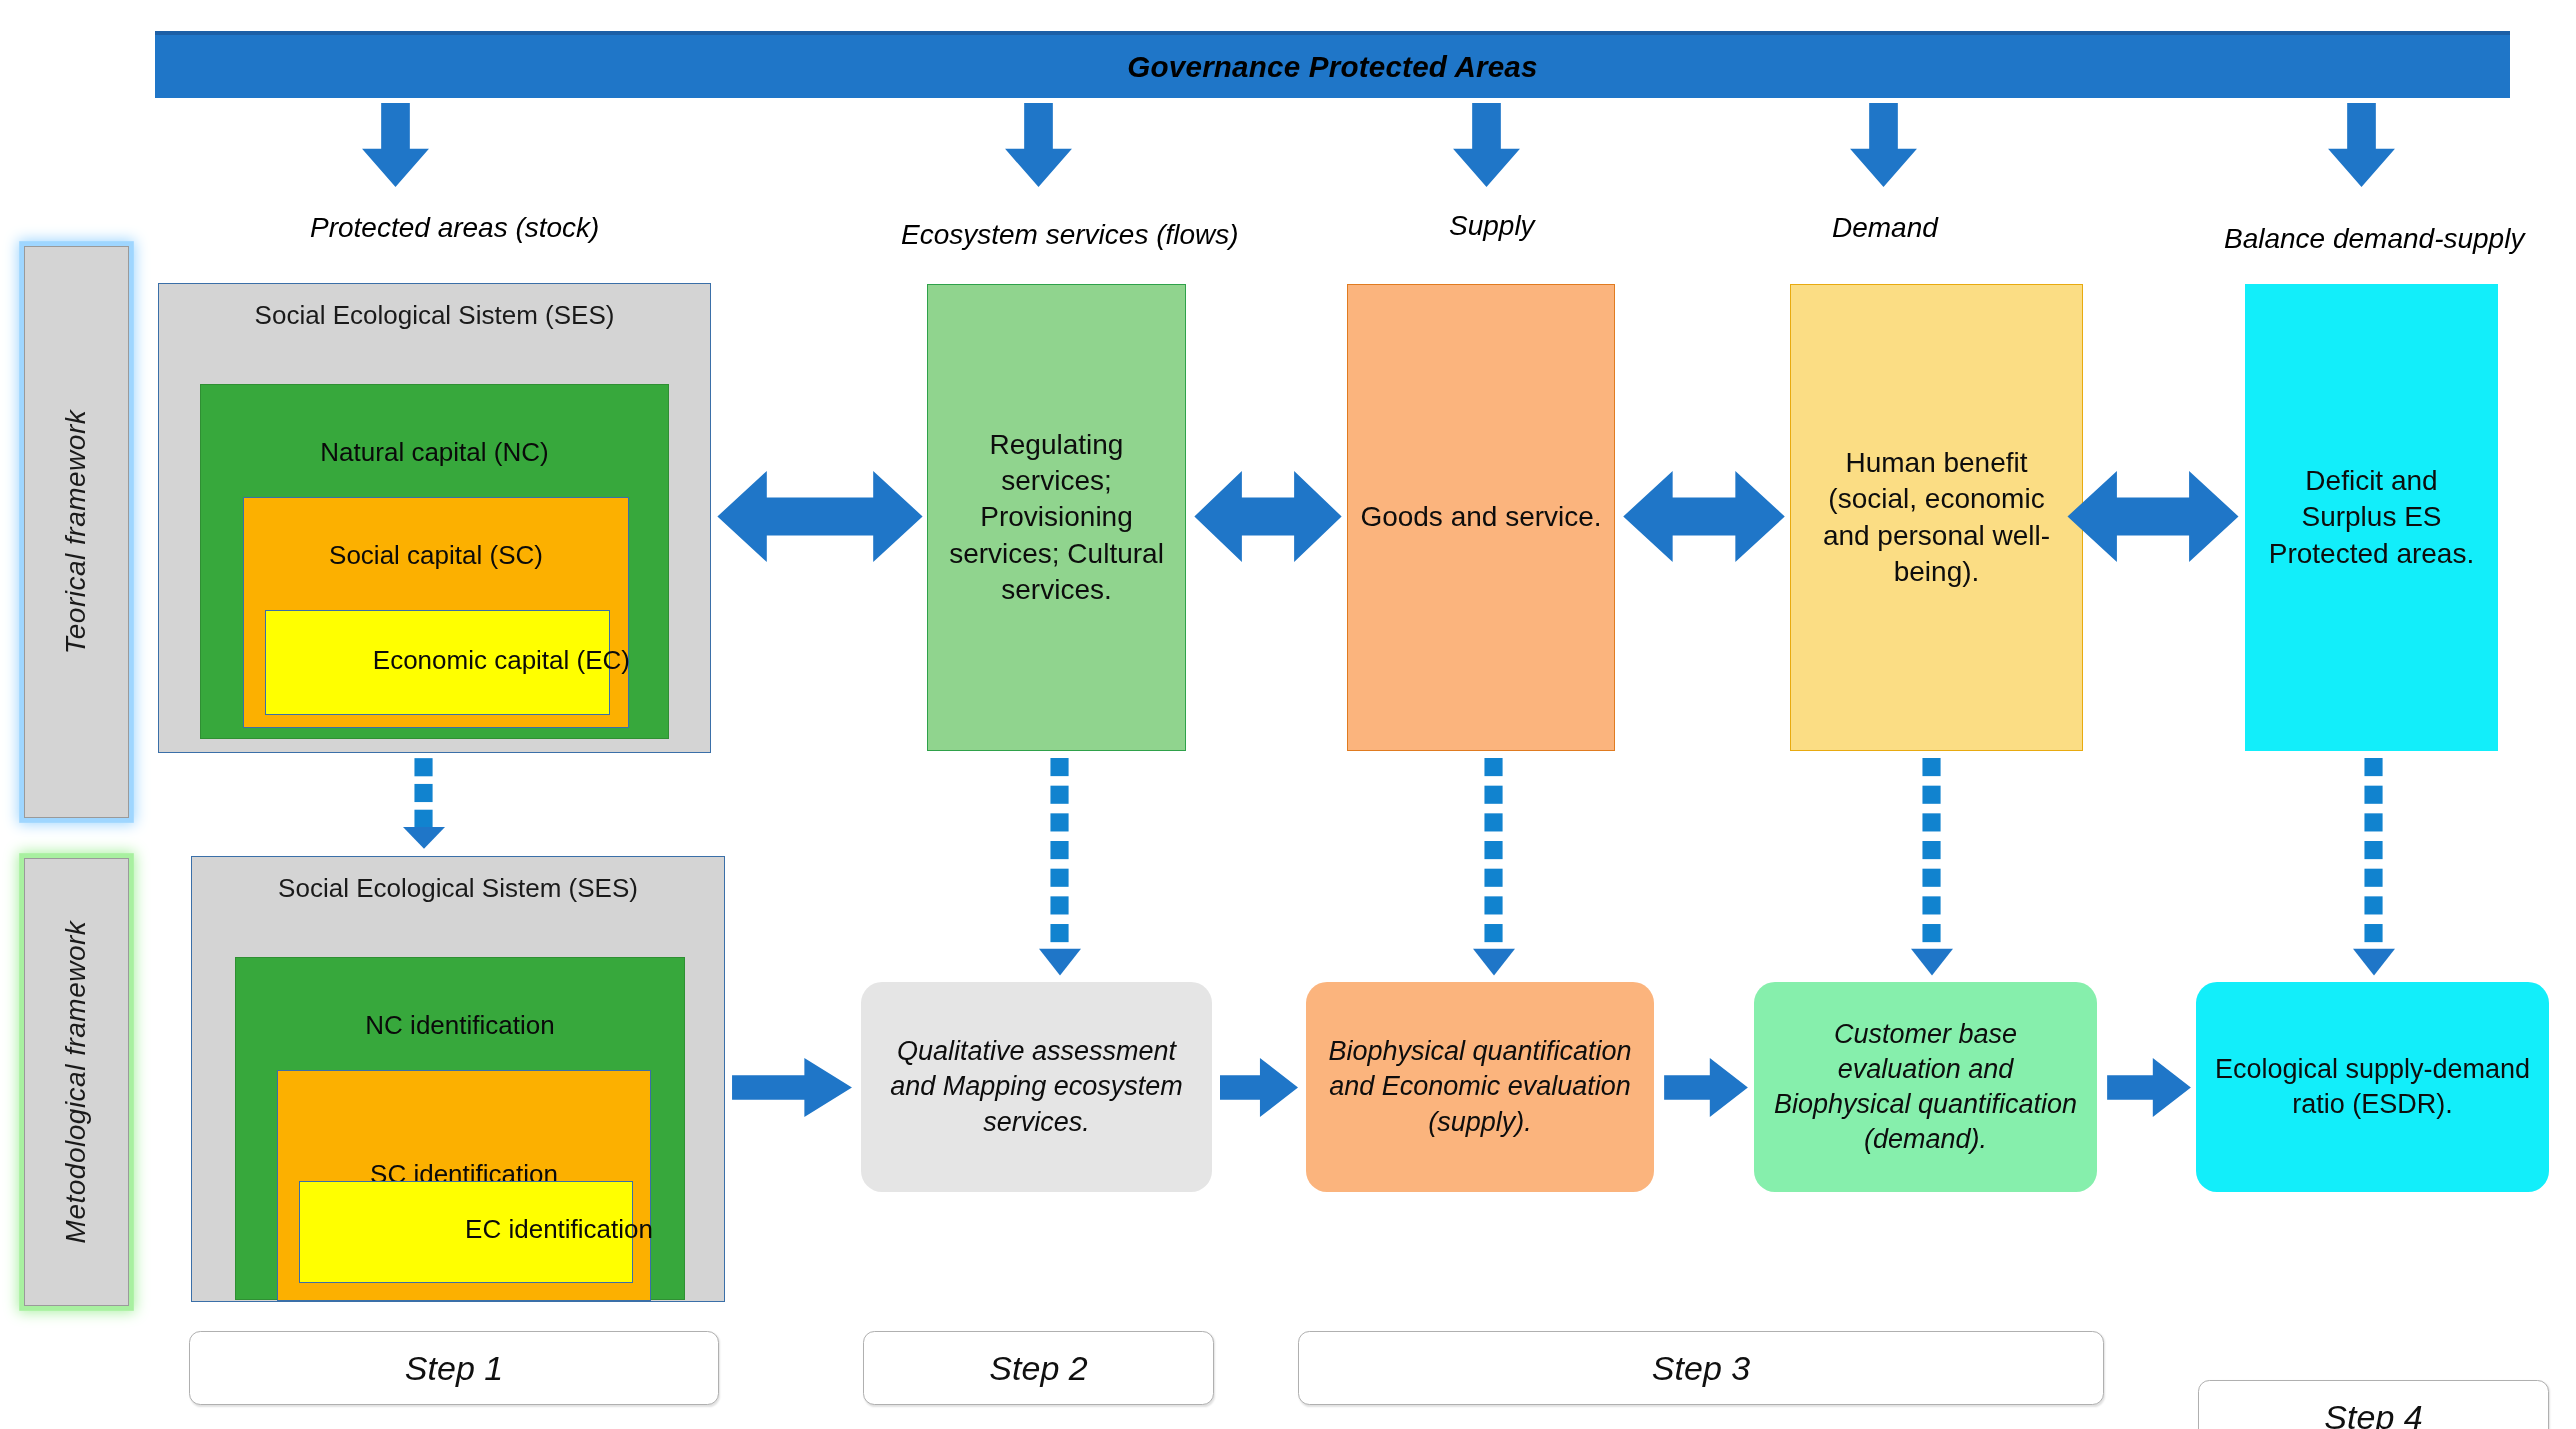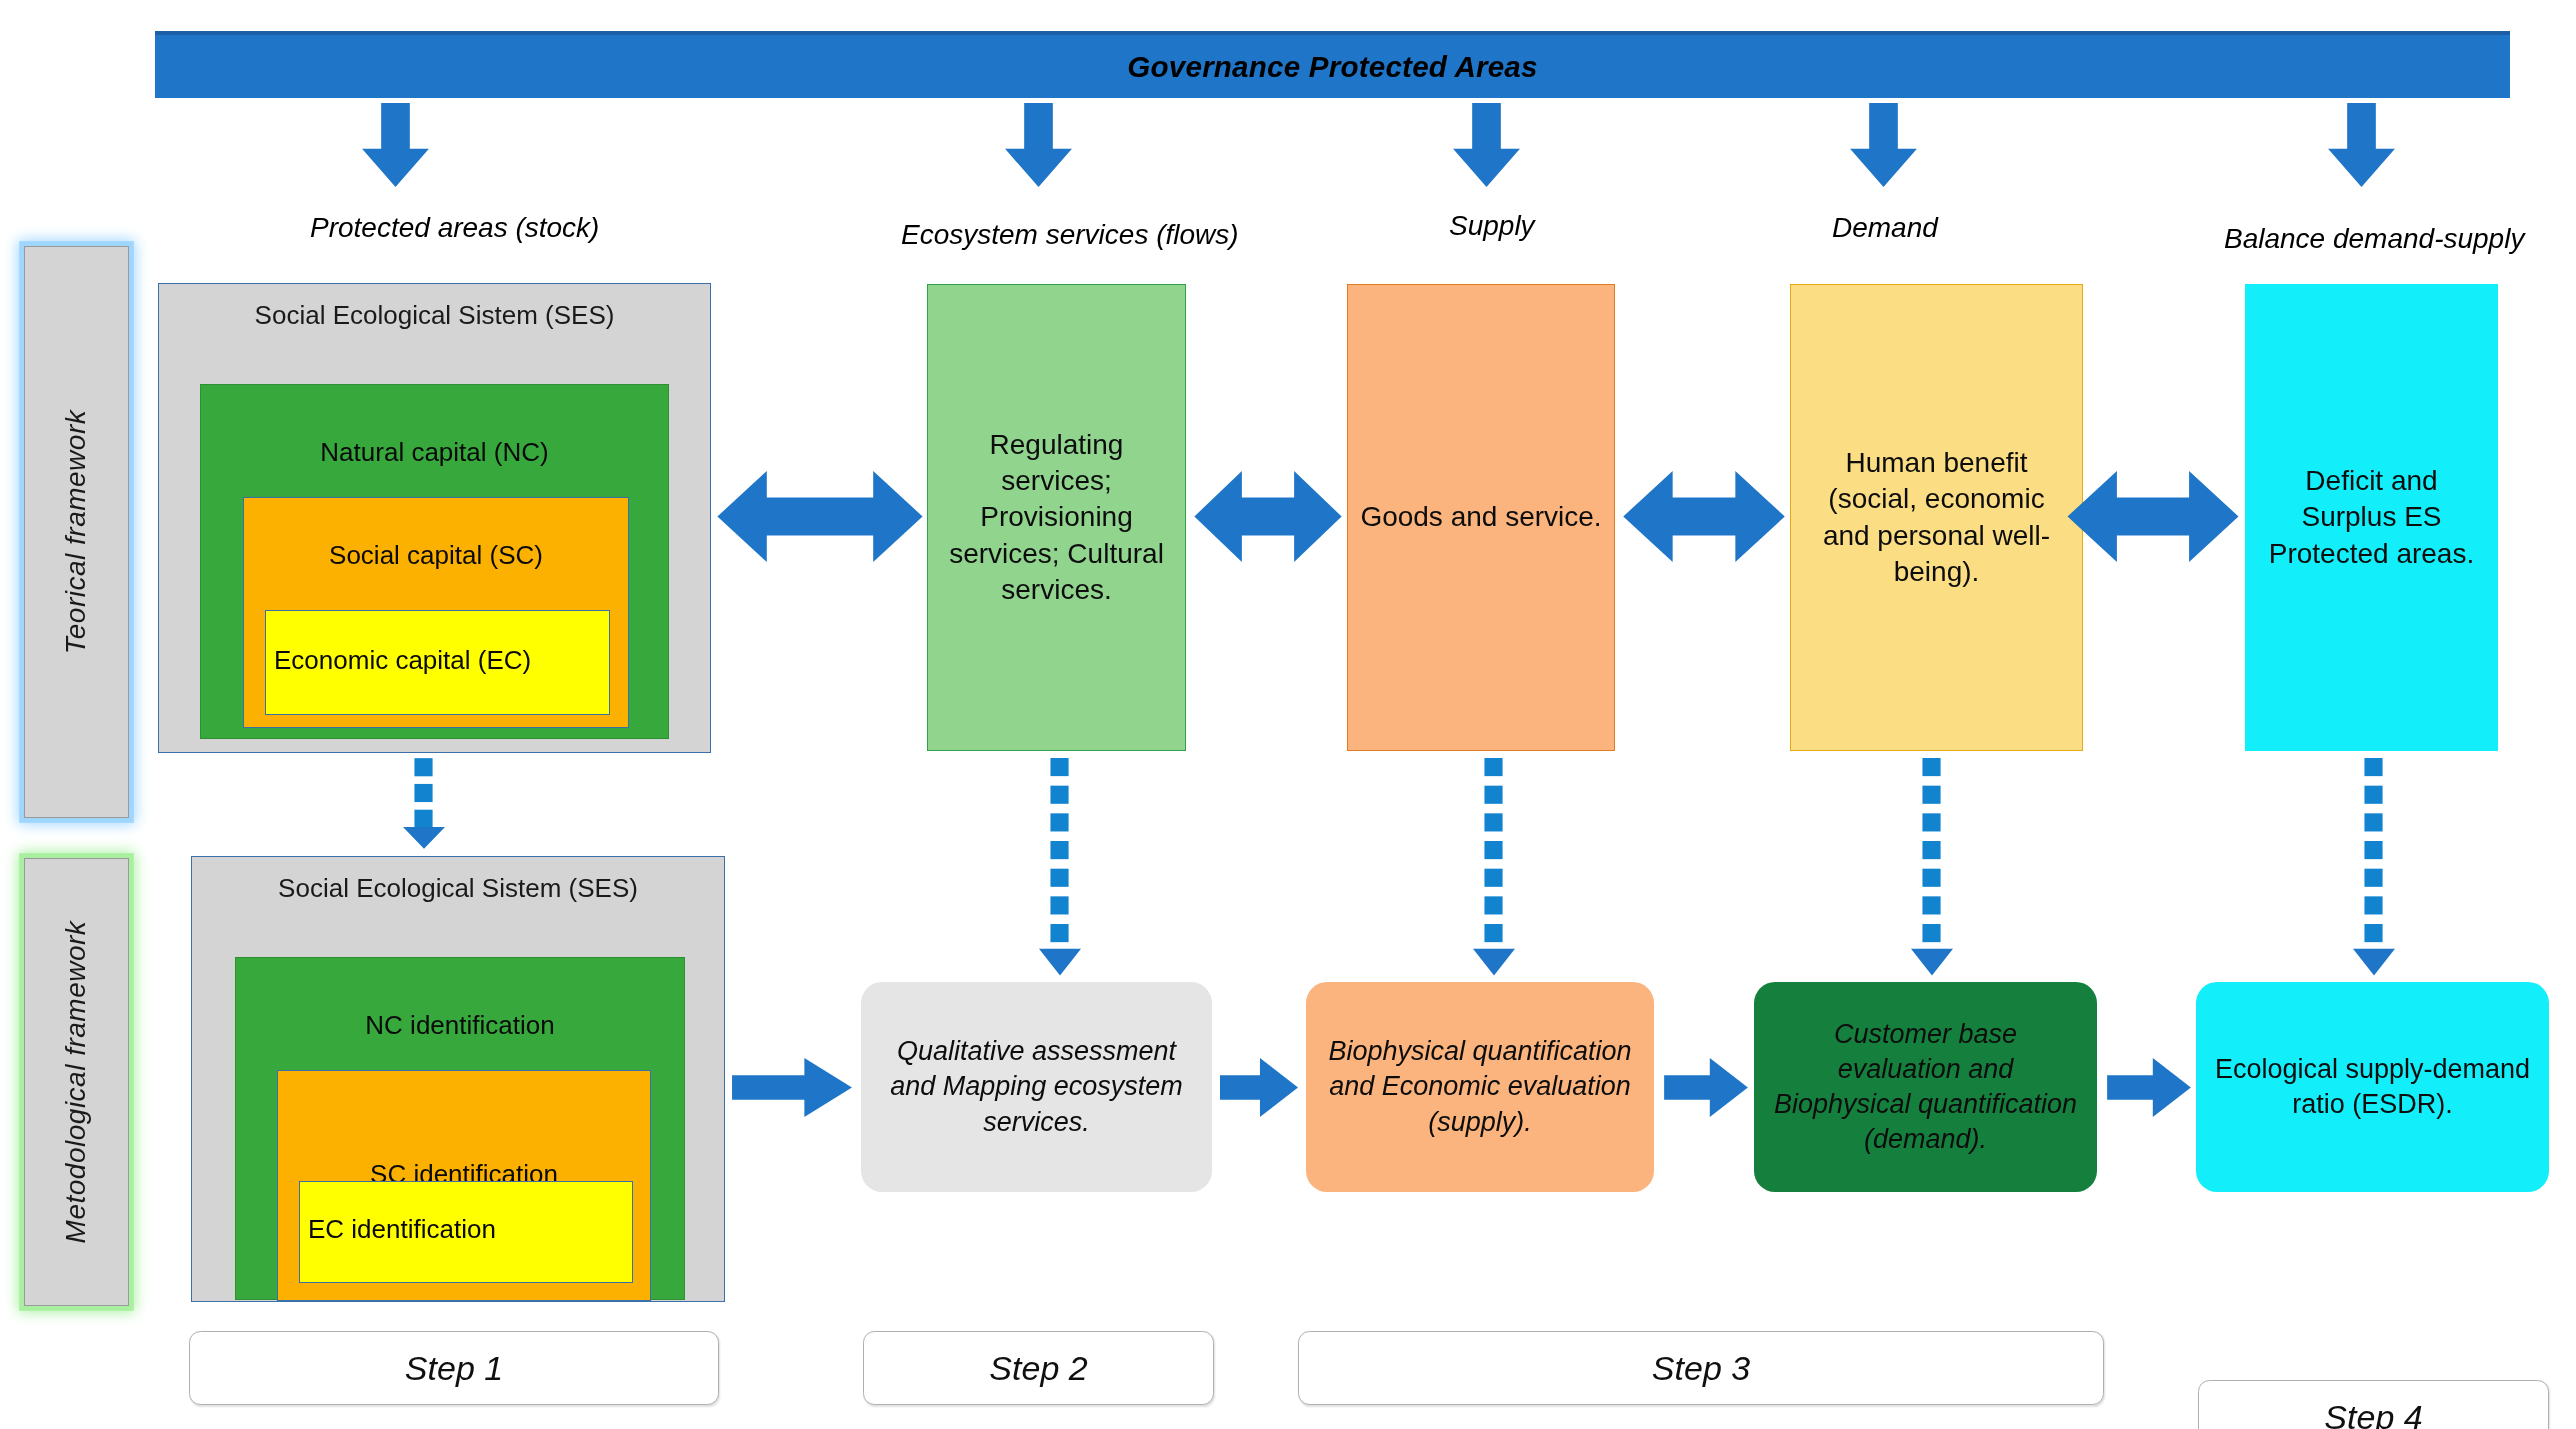--- a/index.html
+++ b/index.html
@@ -77,22 +77,22 @@
     background:#fcb000;border:1px solid #3a6fa8;position:absolute;
   }
   .ses-sc-label{
     width:100%;text-align:center;color:#0a0a0a;font-size:26px;
     position:absolute;left:0;
   }
   .ses-ec{
     background:#ffff00;border:1.9px solid #3a6fa8;position:absolute;
   }
   .ses-ec-label{
-    width:100%;text-align:left;color:#0a0a0a;font-size:26px;
-    position:absolute;left:8px;
+    width:100%;text-align:right;color:#0a0a0a;font-size:26px;
+    position:absolute;left:0;padding-left:21px;
   }
 
   
   .tall-box{
     font-size:28px;line-height:1.30;color:#0d0d0d;
     padding:0 11.4px;
   }
   #box-es{background:#90d48e;border:1.9px solid #2fa14a;}
   #box-goods{background:#fbb47d;border:1.9px solid #e07b20;}
   #box-human{background:#fbdd84;border:1.9px solid #e8aa10;}
@@ -100,21 +100,21 @@
 
   
   .round-box{
     border-radius:21px;
     font-size:27px;line-height:1.30;color:#0d0d0d;
     padding:0 15.3px;
   }
   .round-box.ital{font-style:italic;}
   #m-qual{background:#e5e5e5;}
   #m-bio{background:#fbb47d;}
-  #m-cust{background:#15803d;}
+  #m-cust{background:#86efac;}
   #m-esdr{background:#12eefa;}
 
   
   .step-box{
     background:#ffffff;
     border:1.9px solid #b0b0b0;
     border-radius:11.4px;
     font-style:italic;
     font-size:34px;
     color:#101010;

